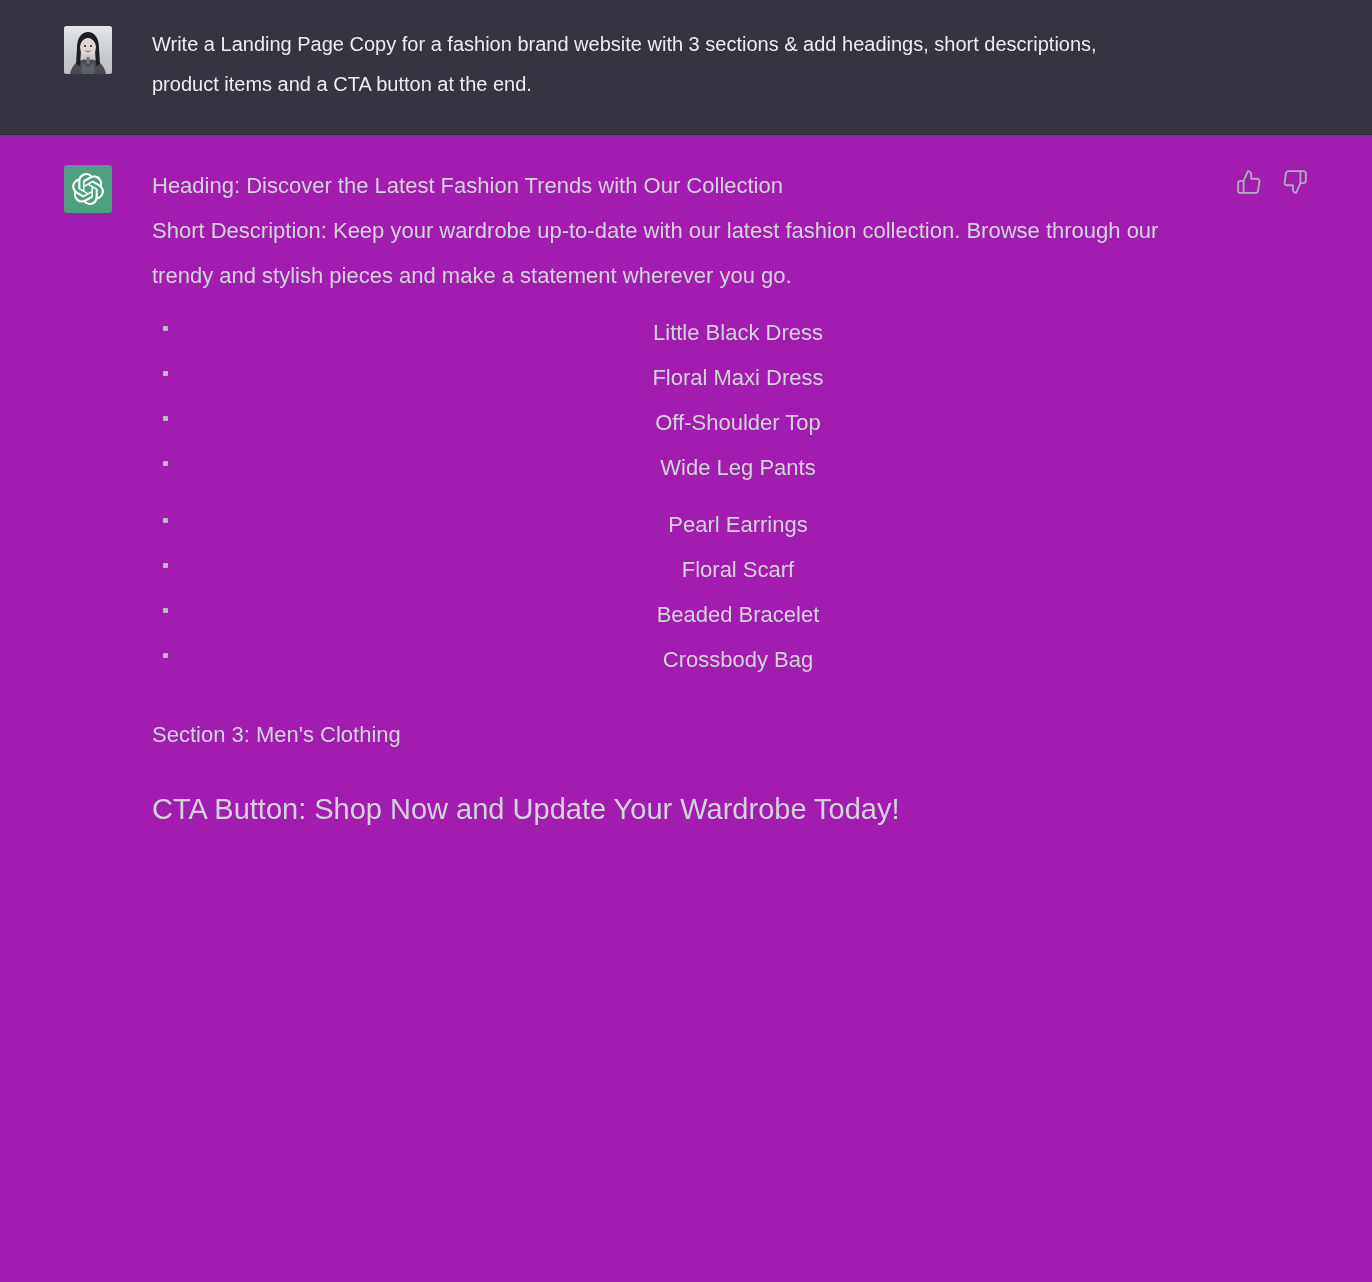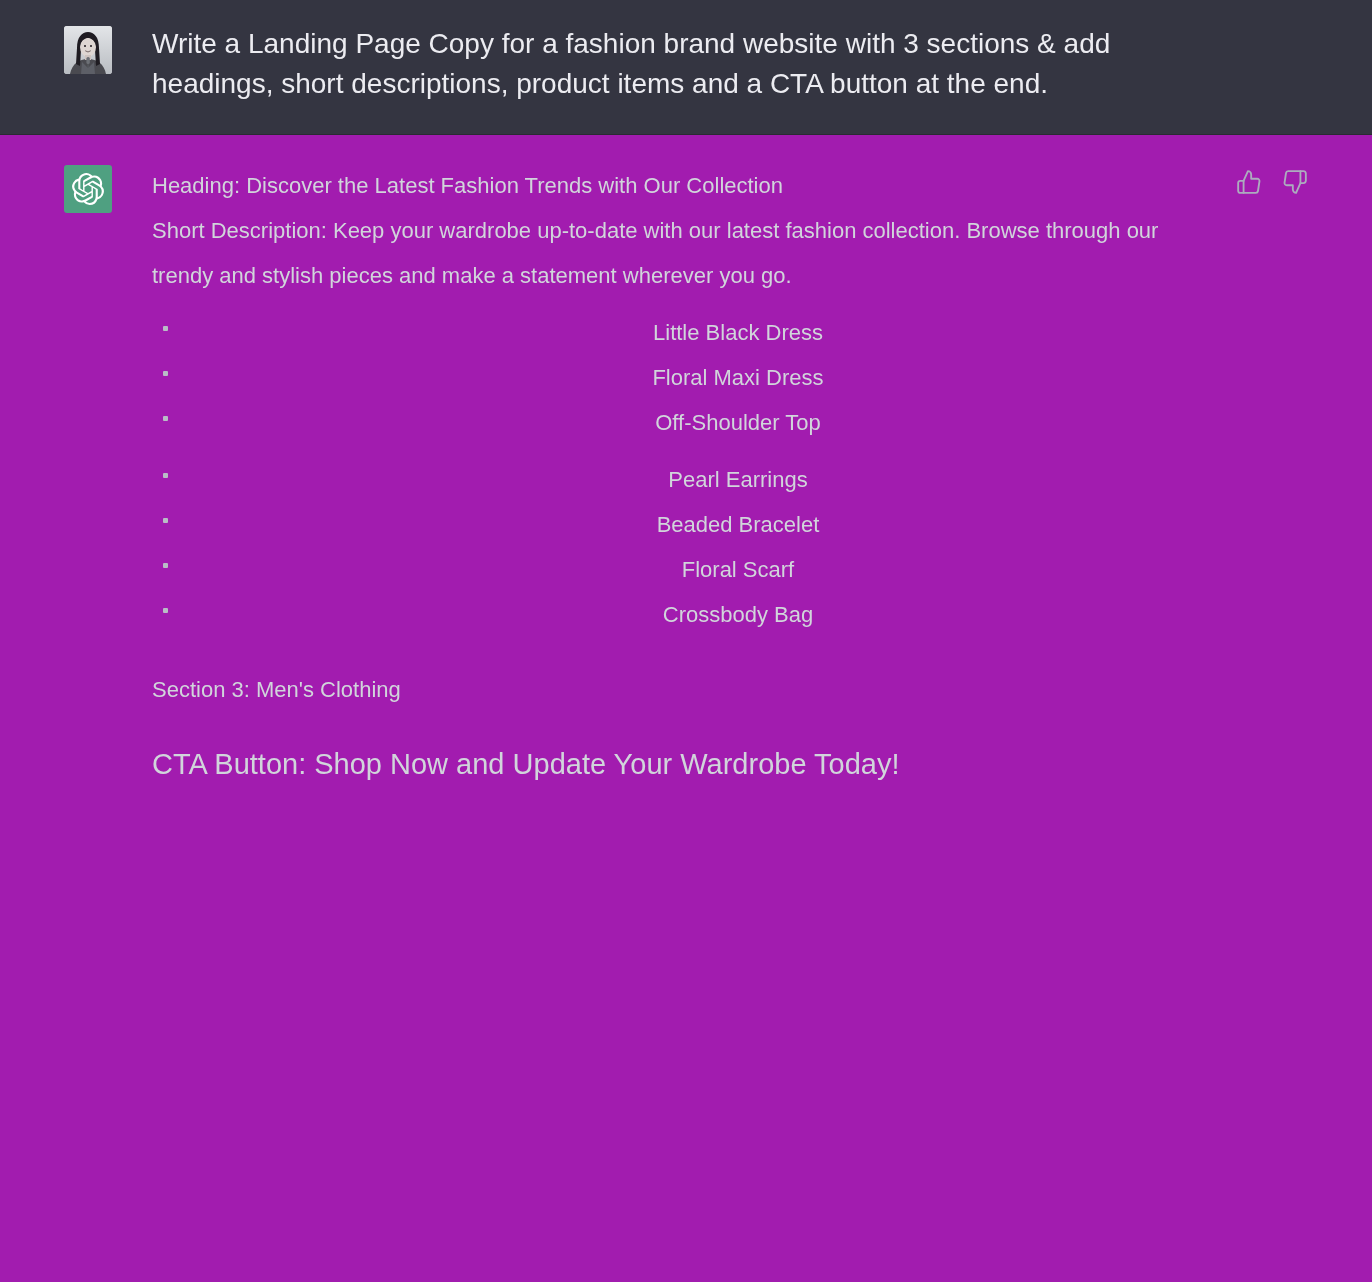--- a/index.html
+++ b/index.html
@@ -77,21 +77,21 @@
 
   
   .body {
     padding-left: 40px;
     padding-right: 20px;
     flex: 1 1 auto;
     min-width: 0;
   }
 
   .body-user p {
-    font-size: 28px;
+    font-size: 20px;
     line-height: 40px;
     color: #ececf1;
     max-width: 1010px;
     font-weight: 400;
   }
 
   .body-assistant {
     font-size: 22px;
     line-height: 45px;
     color: #d1d5db;
@@ -226,26 +226,27 @@
 
       <div class="body body-assistant">
 
         <div class="para">Heading: Discover the Latest Fashion Trends with Our Collection</div>
         <div class="para">Short Description: Keep your wardrobe up-to-date with our latest fashion collection. Browse through our trendy and stylish pieces and make a statement wherever you go.</div>
 
         <ul class="items">
           <li><span class="bullet"></span><span>Little Black Dress</span></li>
           <li><span class="bullet"></span><span>Floral Maxi Dress</span></li>
           <li><span class="bullet"></span><span>Off-Shoulder Top</span></li>
+          <li><span class="bullet"></span><span>Wide Leg Pants</span></li>
         </ul>
 
         <ul class="items">
           <li><span class="bullet"></span><span>Pearl Earrings</span></li>
+          <li><span class="bullet"></span><span>Floral Scarf</span></li>
           <li><span class="bullet"></span><span>Beaded Bracelet</span></li>
-          <li><span class="bullet"></span><span>Floral Scarf</span></li>
           <li><span class="bullet"></span><span>Crossbody Bag</span></li>
         </ul>
 
         <div class="section-head">Section 3: Men's Clothing</div>
 
         <div class="cta-line">CTA Button: Shop Now and Update Your Wardrobe Today!</div>
 
       </div>
 
       <div class="feedback">

